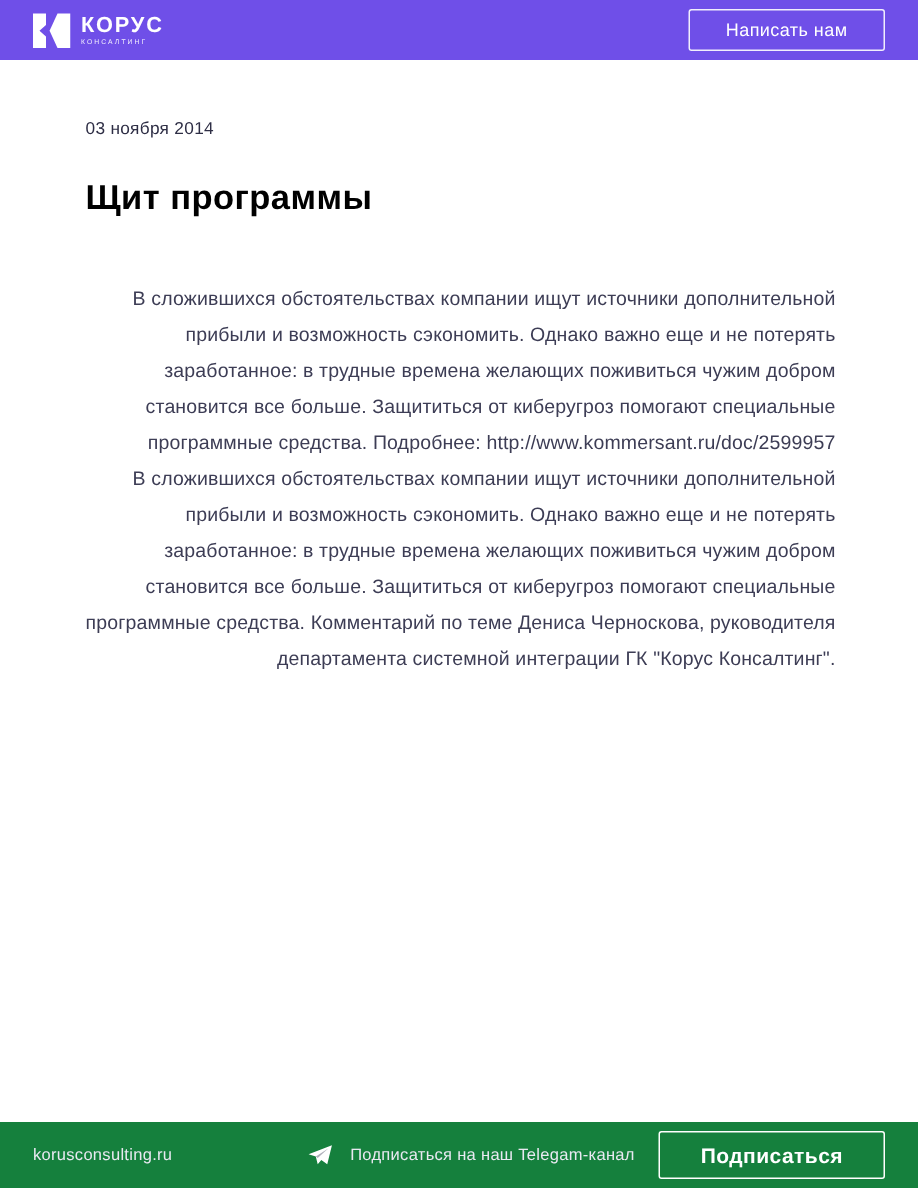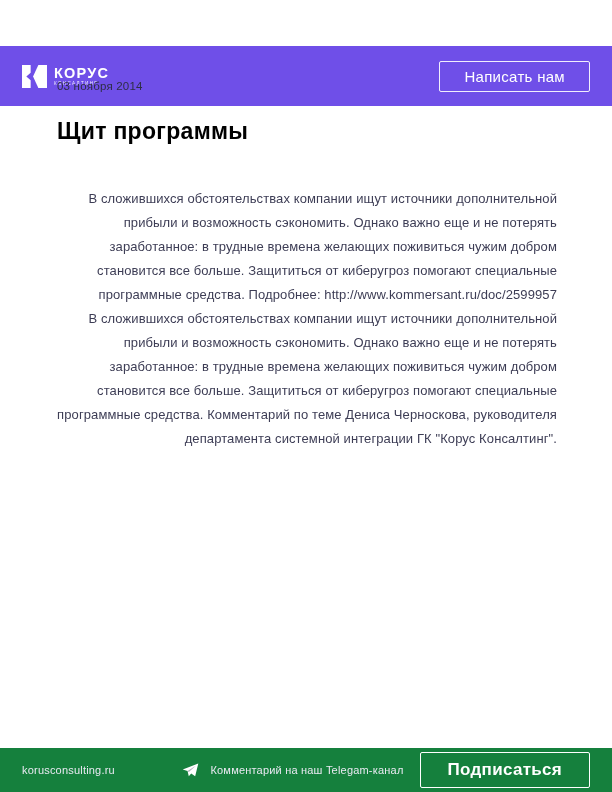--- a/index.html
+++ b/index.html
@@ -9,28 +9,27 @@
     height: 792px;
     background: #ffffff;
     font-family: "Liberation Sans", "DejaVu Sans", sans-serif;
     overflow: hidden;
   }
 
   
   .header {
     position: absolute;
     top: 0; left: 0; right: 0;
-    height: 60px;
+    height: 40px;
     background: #6F4FE8;
     display: flex;
     align-items: center;
     justify-content: space-between;
     padding: 17px 22px;
     box-sizing: border-box;
-    margin-top: 46px;
   }
   .logo { display: flex; align-items: center; gap: 7px; }
   .logo-icon { width: 25px; height: 25px; display: block; }
   .logo-text { display: flex; flex-direction: column; line-height: 1; }
   .logo-title {
     color: #ffffff;
     font-weight: bold;
     font-size: 14.5px;
     letter-spacing: 1.2px;
   }
@@ -39,21 +38,21 @@
     font-size: 4.5px;
     letter-spacing: 1.4px;
     margin-top: 2px;
   }
   .header-btn {
     background: transparent;
     border: 1px solid rgba(255,255,255,0.9);
     border-radius: 2px;
     color: #ffffff;
     font-family: inherit;
-    font-size: 15px;
+    font-size: 12px;
     letter-spacing: 0.3px;
     padding: 6px 24px;
     cursor: pointer;
   }
 
   
   .article {
     position: absolute;
     top: 44px; left: 0; right: 0;
     padding: 36px 33px 0 57px;
@@ -113,21 +112,21 @@
     font-size: 11px;
     letter-spacing: 0.2px;
     margin-right: 5px;
   }
   .footer-btn {
     background: transparent;
     border: 1.5px solid #ffffff;
     border-radius: 2px;
     color: #ffffff;
     font-family: inherit;
-    font-size: 17px;
+    font-size: 14px;
     font-weight: bold;
     letter-spacing: 0.3px;
     padding: 7px 27px;
     cursor: pointer;
   }
 </style>
 </head>
 <body>
 
 <div class="page">
@@ -155,18 +154,18 @@
     </div>
   </div>
 
   <div class="footer">
     <span class="footer-site">korusconsulting.ru</span>
     <div class="footer-right">
       <svg class="tg-icon" viewBox="0 0 24 24" aria-hidden="true">
         <path d="M23 2 L1 10.6 L7.8 12.8 L9.6 20 L13 16.1 L18.6 20 Z" fill="#ffffff"></path>
         <path d="M7.8 12.8 L19.5 5.2 L9.6 14.2 Z" fill="#1A1A38" opacity="0.35"></path>
       </svg>
-      <span class="footer-label">Комментарий на наш Telegam-канал</span>
+      <span class="footer-label">Подписаться на наш Telegam-канал</span>
       <button class="footer-btn">Подписаться</button>
     </div>
   </div>
 
 </div>
 
 </body></html>

